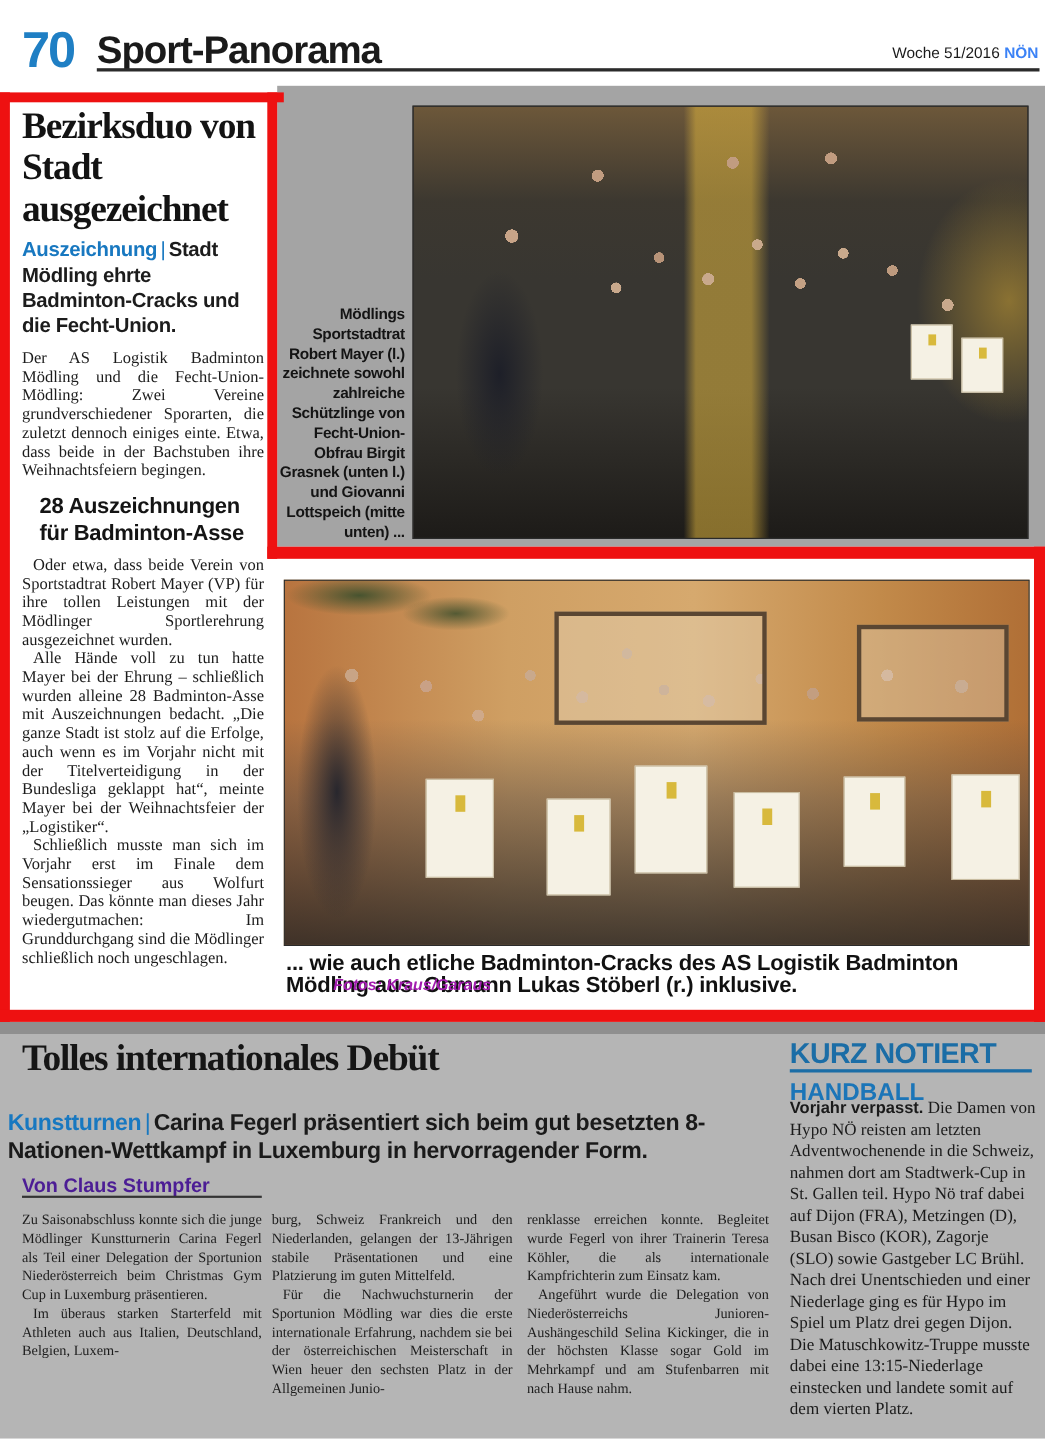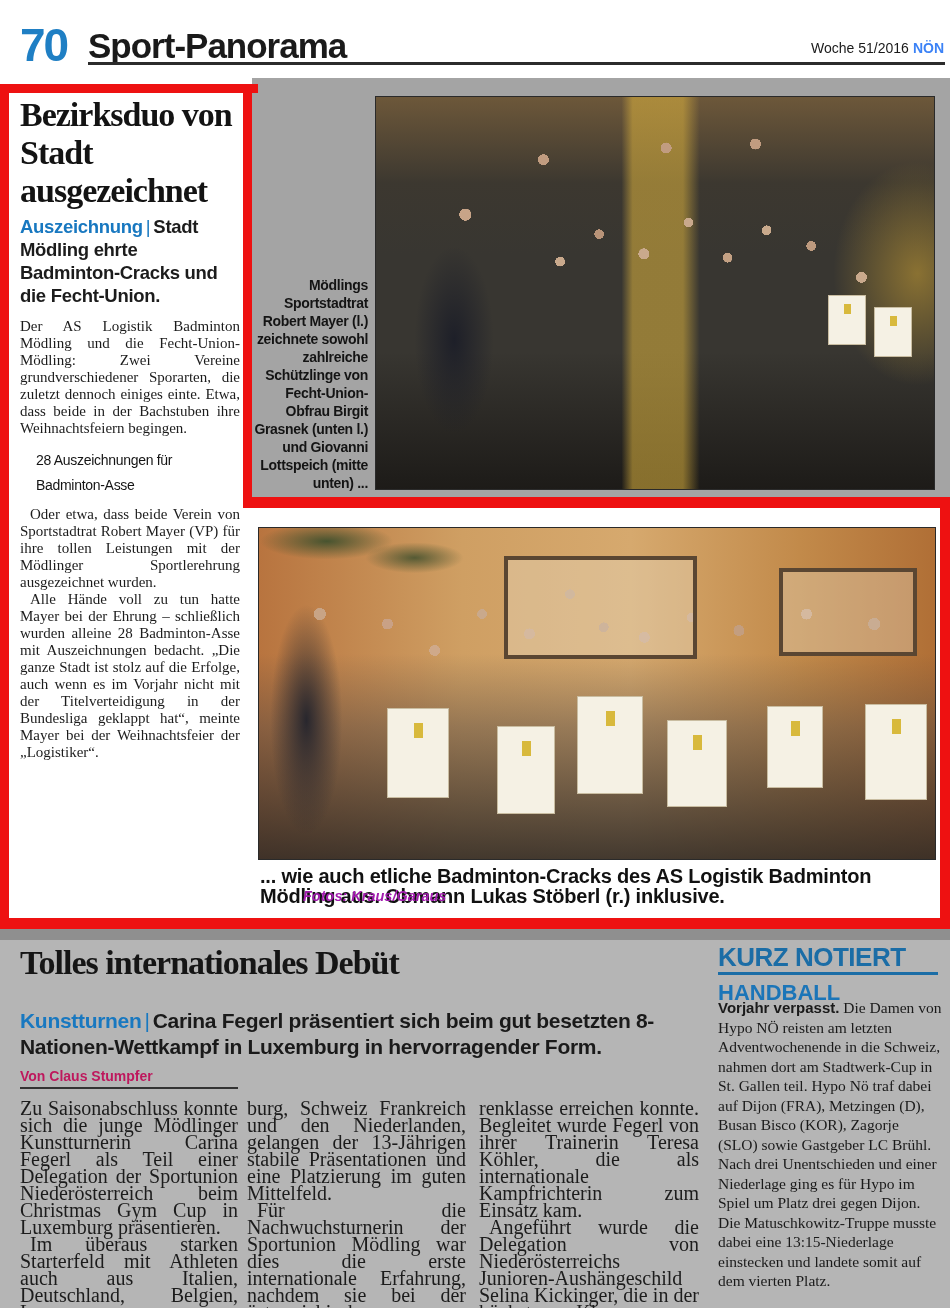--- a/index.html
+++ b/index.html
@@ -54,22 +54,22 @@
   
   .article1{position:absolute;left:20px;top:96px;width:220px;}
   .article1 h1{margin:0;font-family:"Liberation Serif",serif;font-weight:bold;
                font-size:34px;line-height:38px;letter-spacing:-1px;color:#131313;}
   .kicker-line{margin-top:5px;font-family:"Liberation Sans",sans-serif;font-weight:bold;
                font-size:18.5px;line-height:23px;color:#1c1c1c;letter-spacing:-0.3px;}
   .kicker{color:#1878c0;}
   .ksep{color:#1878c0;padding:0 3px;font-weight:normal;}
   .article1 p{margin:0;font-size:15px;line-height:17px;text-align:justify;color:#1c1c1c;}
   .article1 p.first{margin-top:11px;}
-  .article1 .subhead{font-family:"Liberation Sans",sans-serif;font-weight:normal;
-                     font-size:14px;line-height:25px;color:#141414;
+  .article1 .subhead{font-family:"Liberation Sans",sans-serif;font-weight:bold;
+                     font-size:20px;line-height:25px;color:#141414;
                      margin:11px 0 8px 16px;letter-spacing:-0.3px;}
   p.indent{text-indent:10px;}
 
   
   .photo2{left:258px;top:527px;width:676px;height:331px;background-color:#c99a5e;
     background-image:
       radial-gradient(circle 10px at 9% 26%, #c8a486 60%, rgba(0,0,0,0) 61%),
       radial-gradient(circle 9px at 19% 29%, #c9a186 60%, rgba(0,0,0,0) 61%),
       radial-gradient(circle 9px at 26% 37%, #cfa98a 60%, rgba(0,0,0,0) 61%),
       radial-gradient(circle 8px at 33% 26%, #c9a98c 60%, rgba(0,0,0,0) 61%),
@@ -96,27 +96,27 @@
   .credit{position:absolute;left:260px;top:888px;font-family:"Liberation Sans",sans-serif;
           font-weight:bold;font-style:italic;font-size:14.5px;color:#a21caf;margin-left:43px;}
 
   
   .divider-band{position:absolute;left:0;top:929px;width:950px;height:11px;background:#8f8f8f;}
   .bottom-section{position:absolute;left:0;top:940px;width:950px;height:368px;background:#b5b5b5;}
 
   
   .headline2{position:absolute;left:20px;top:944px;margin:0;font-family:"Liberation Serif",serif;
              font-weight:bold;font-size:34px;letter-spacing:-1px;color:#151515;}
-  .lead2{position:absolute;left:20px;top:1008px;width:655px;font-family:"Liberation Sans",sans-serif;
+  .lead2{position:absolute;left:7px;top:1008px;width:655px;font-family:"Liberation Sans",sans-serif;
          font-weight:bold;font-size:21px;line-height:26px;color:#1a1a1a;letter-spacing:-0.3px;}
   .byline{position:absolute;left:20px;top:1068px;font-family:"Liberation Sans",sans-serif;
-          font-weight:bold;font-size:14px;color:#be185d;}
+          font-weight:bold;font-size:18px;color:#4c1d95;}
   .byline-rule{position:absolute;left:20px;top:1087px;width:218px;height:2px;background:#333;}
   .col{position:absolute;top:1100px;width:218px;}
-  .col p{margin:0;font-size:20px;line-height:17px;text-align:justify;color:#1c1c1c;}
+  .col p{margin:0;font-size:13px;line-height:17px;text-align:justify;color:#1c1c1c;}
   .col1{left:20px;} .col2{left:247px;width:219px;} .col3{left:479px;width:220px;}
 
   
   .sb-title{position:absolute;left:718px;top:942px;font-family:"Liberation Sans",sans-serif;
             font-weight:bold;font-size:26px;letter-spacing:-0.5px;color:#1b6da6;}
   .sb-rule{position:absolute;left:718px;top:972px;width:220px;height:3px;background:#1b6da6;}
   .sb-category{position:absolute;left:718px;top:980px;font-family:"Liberation Sans",sans-serif;
                font-weight:bold;font-size:22px;color:#1b75b8;}
   .sb-body{position:absolute;left:718px;top:998px;width:224px;font-size:15.5px;
            line-height:19.5px;color:#1a1a1a;}
@@ -143,20 +143,21 @@
 
   <div class="article1">
     <h1>Bezirksduo von Stadt ausgezeichnet</h1>
     <div class="kicker-line">
       <span class="kicker">Auszeichnung</span><span class="ksep">|</span><span>Stadt Mödling ehrte Badminton-Cracks und die Fecht-Union.</span>
     </div>
     <p class="first">Der AS Logistik Badminton Mödling und die Fecht-Union-Mödling: Zwei Vereine grundverschiedener Sporarten, die zuletzt dennoch einiges einte. Etwa, dass beide in der Bachstuben ihre Weihnachtsfeiern begingen.</p>
     <div class="subhead">28 Auszeichnungen für Badminton-Asse</div>
     <p class="indent">Oder etwa, dass beide Verein von Sportstadtrat Robert Mayer (VP) für ihre tollen Leistungen mit der Mödlinger Sportlerehrung ausgezeichnet wurden.</p>
     <p class="indent">Alle Hände voll zu tun hatte Mayer bei der Ehrung – schließlich wurden alleine 28 Badminton-Asse mit Auszeichnungen bedacht. „Die ganze Stadt ist stolz auf die Erfolge, auch wenn es im Vorjahr nicht mit der Titelverteidigung in der Bundesliga geklappt hat“, meinte Mayer bei der Weihnachtsfeier der „Logistiker“.</p>
+    <p class="indent">Schließlich musste man sich im Vorjahr erst im Finale dem Sensationssieger aus Wolfurt beugen. Das könnte man dieses Jahr wiedergutmachen: Im Grunddurchgang sind die Mödlinger schließlich noch ungeschlagen.</p>
   </div>
 
   <div class="photo photo2">
     <div class="frame" style="left:245px;top:28px;width:185px;height:95px;"></div>
     <div class="frame" style="left:520px;top:40px;width:130px;height:80px;"></div>
     <div class="cert" style="left:128px;top:180px;width:60px;height:88px;"></div>
     <div class="cert" style="left:238px;top:198px;width:56px;height:86px;"></div>
     <div class="cert" style="left:318px;top:168px;width:64px;height:96px;"></div>
     <div class="cert" style="left:408px;top:192px;width:58px;height:85px;"></div>
     <div class="cert" style="left:508px;top:178px;width:54px;height:80px;"></div>

